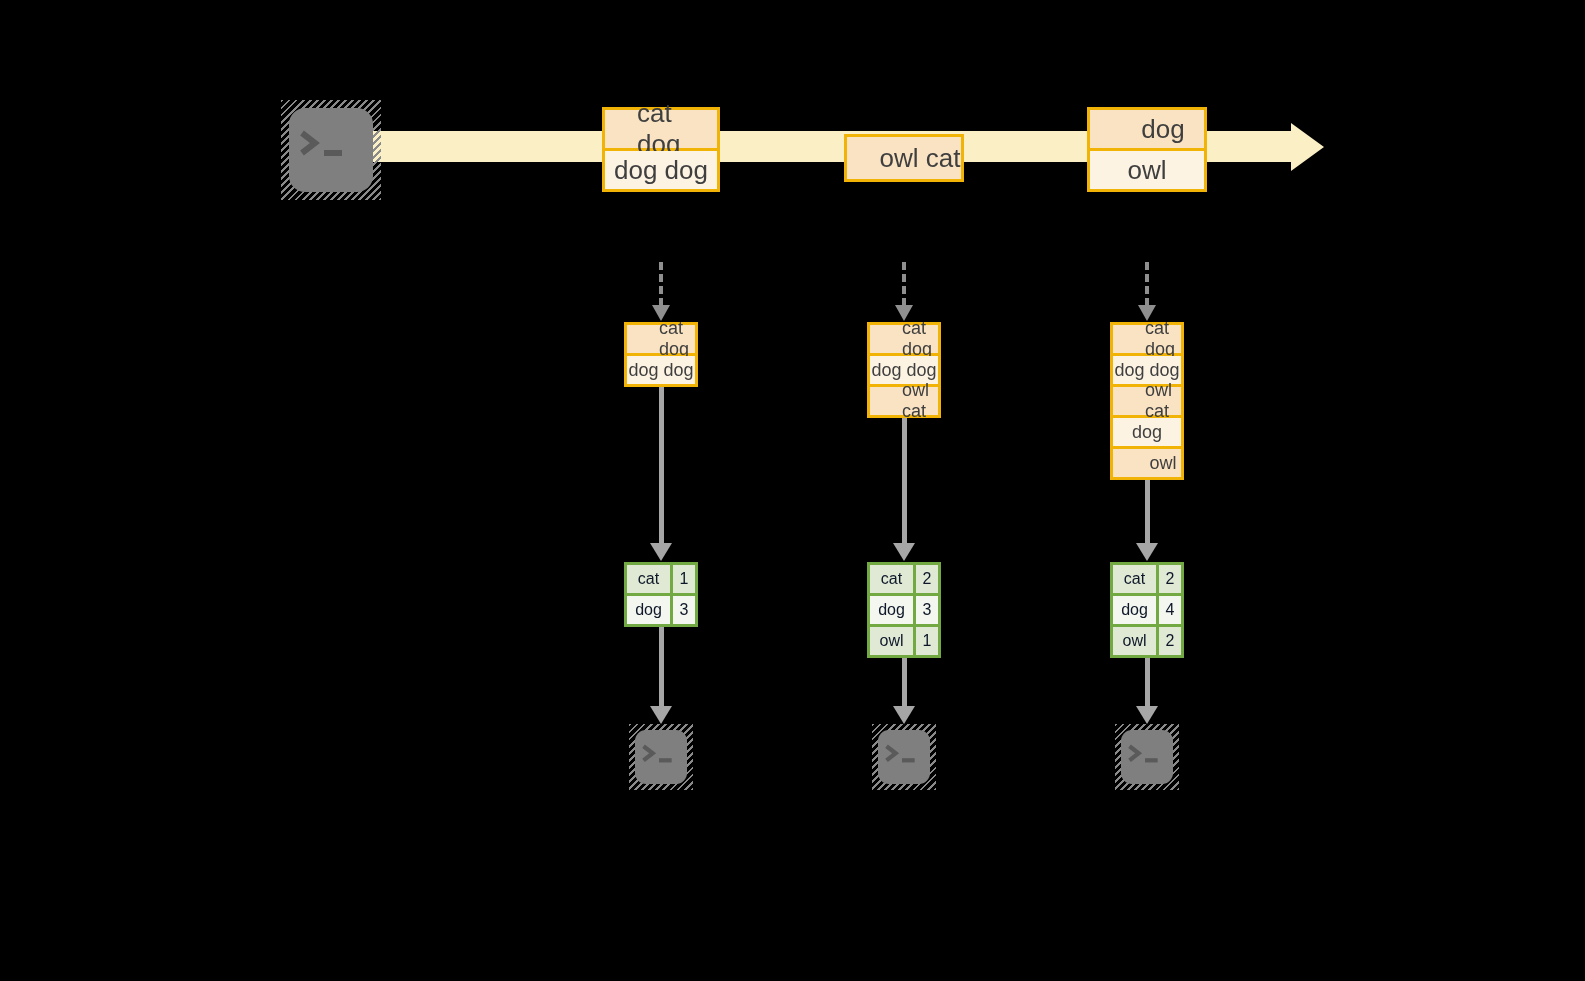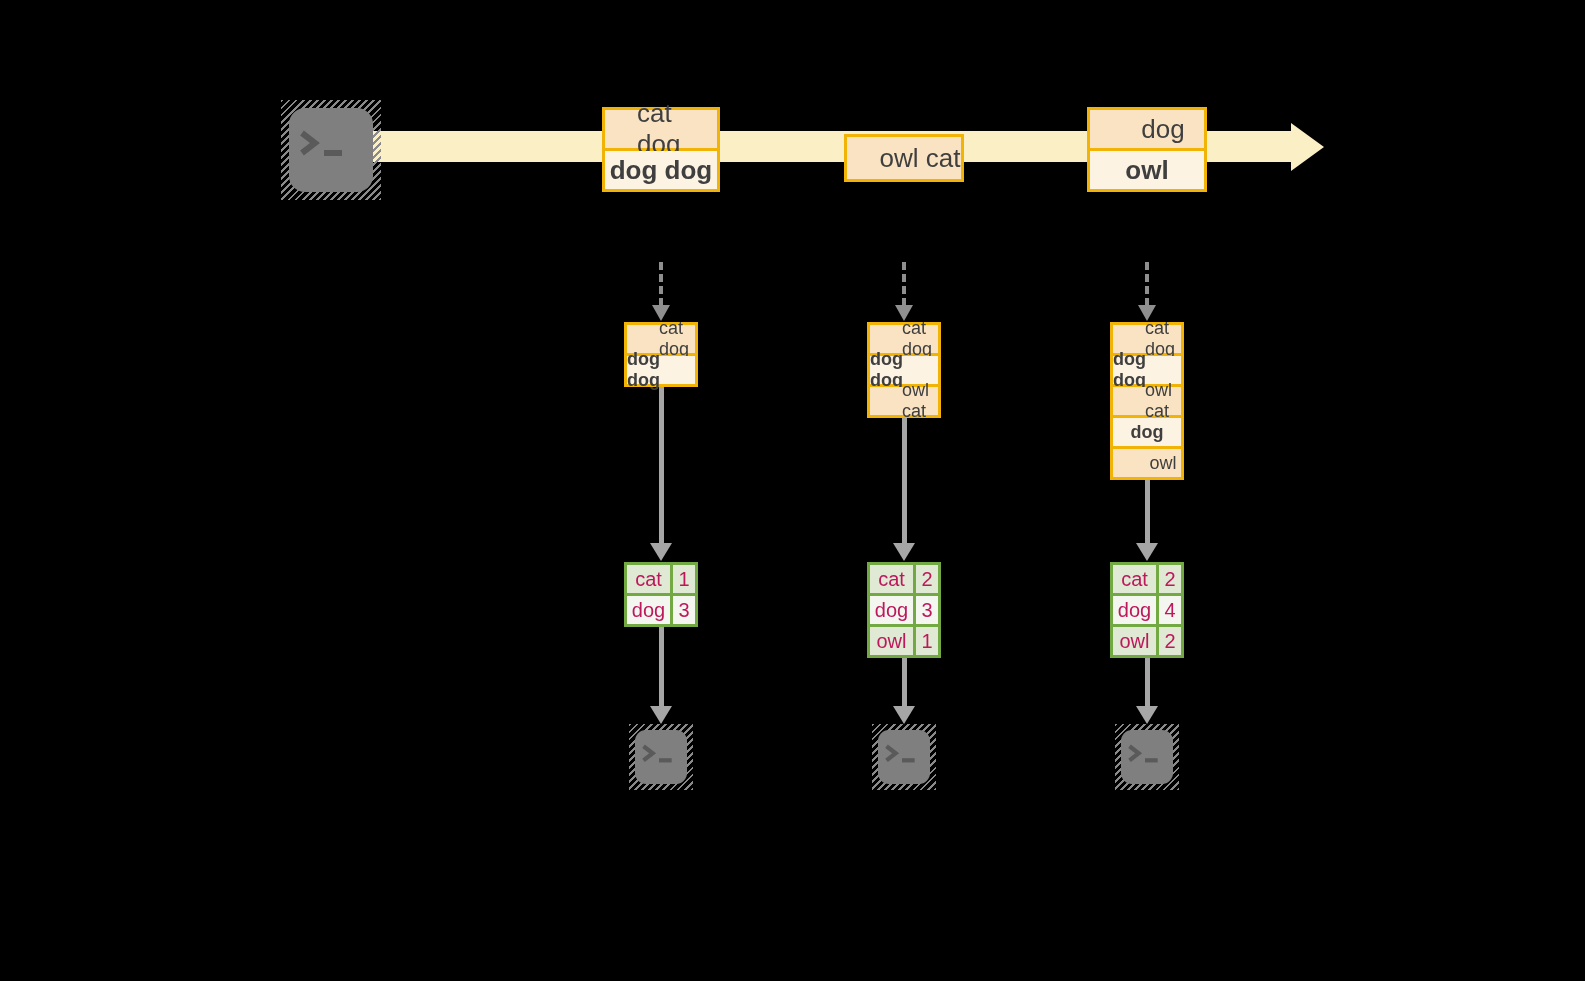--- a/index.html
+++ b/index.html
@@ -41,28 +41,28 @@
   
   .gbox{
     position:absolute;box-sizing:border-box;border:3px solid var(--gold);
     background:var(--gold);display:flex;flex-direction:column;gap:3px;z-index:4;
   }
   .grow{display:flex;align-items:center;justify-content:center;}
   .row-lg{height:38px;font-size:26px;}
   .row-lg1{height:42px;font-size:26px;}
   .row-sm{height:28px;font-size:18px;}
   .fill-a{background:var(--peach);padding-left:32px;}
-  .fill-b{background:var(--cream);font-weight:bold;}
+  .fill-b{background:var(--cream);}
   
   .green-table{
     position:absolute;box-sizing:border-box;border:3px solid var(--green);
     background:var(--green);display:flex;flex-direction:column;gap:3px;z-index:4;
   }
   .crow{display:flex;gap:3px;height:28px;}
-  .cell{display:flex;align-items:center;justify-content:center;font-size:20px;color:#be185d;}
+  .cell{display:flex;align-items:center;justify-content:center;font-size:16px;color:#0f172a;}
   .cell-word{width:43px;}
   .cell-val{flex:1;}
   
   .shaft{position:absolute;width:5px;background:var(--arrow);z-index:3;}
   .head{
     position:absolute;width:0;height:0;z-index:3;
     border-left:11px solid transparent;border-right:11px solid transparent;
     border-top:18px solid var(--arrow);
   }
   .dash-shaft{position:absolute;width:0;border-left:4px dashed var(--arrow-dark);z-index:3;}

